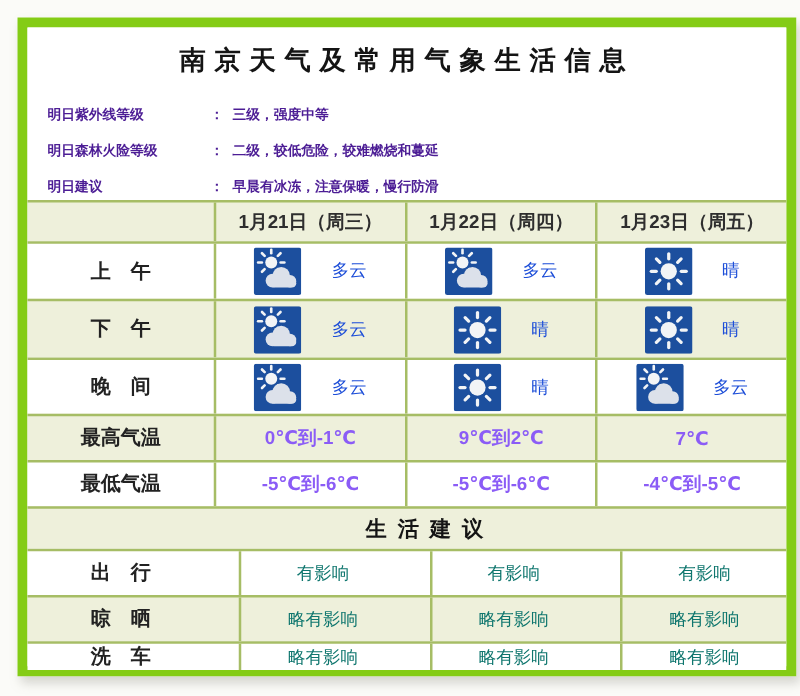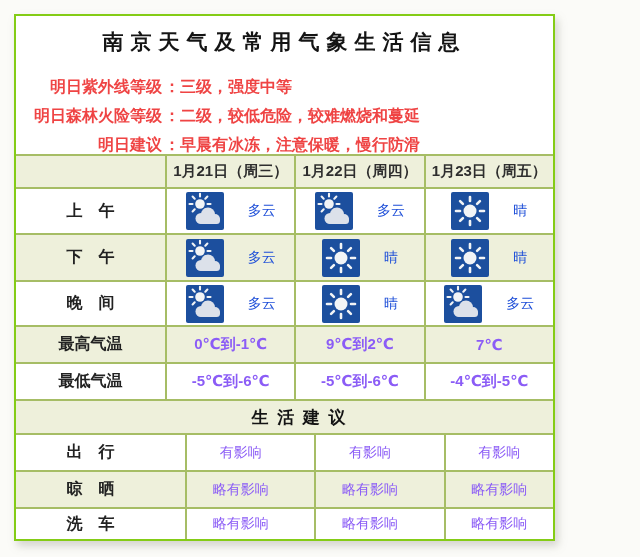--- a/index.html
+++ b/index.html
@@ -5,23 +5,23 @@
   * { box-sizing: border-box; margin: 0; padding: 0; }
   html, body {
     width: 640px; height: 557px;
     background: #fbfbf8;
     font-family: "Liberation Sans", "DejaVu Sans", sans-serif;
     overflow: hidden;
   }
   .sheet {
     position: absolute;
     left: 14px; top: 14px;
-    width: 541px; height: 527px;
+    width: 623px; height: 527px;
     background: #ffffff;
-    border: 2px solid #84cc16;
+    border: 8px solid #84cc16;
     box-shadow: 3px 5px 8px rgba(140,140,130,0.35);
     display: flex;
     flex-direction: column;
   }
   .row {
     display: flex;
     border-top: 2px solid #a6bd65;
     background: #ffffff;
     align-items: stretch;
     flex: 0 0 auto;
@@ -48,27 +48,26 @@
   .page-title {
     text-align: center;
     font-size: 21px;
     font-weight: 700;
     letter-spacing: 7px;
     color: #141414;
     margin-bottom: 16px;
   }
   .advisory-line {
     display: flex;
-    font-size: 16px;
+    font-size: 11px;
     font-weight: 700;
-    color: #ef4444;
+    color: #4c1d95;
     line-height: 29px;
     padding-left: 6px;
     white-space: nowrap;
-    text-align: right;
   }
   .advisory-label { flex: 0 0 130px; }
   .advisory-sep { flex: 0 0 18px; }
 
   
   .hdr-row { height: 33px; font-size: 15px; font-weight: 600; color: #2e2e2e; }
   .period-row-1 { height: 46px; }
   .period-row-2 { height: 47px; text-align: right; }
   .period-row-3 { height: 45px; }
   .temp-row { height: 37px; }
@@ -87,21 +86,21 @@
   .weather-text { font-size: 14px; color: #1d4ed8; }
   .temp-value { font-size: 15px; font-weight: 600; color: #8b5cf6; }
   .life-header {
     width: 100%;
     text-align: center;
     font-size: 17px;
     font-weight: 700;
     color: #141414;
     letter-spacing: 2px;
   }
-  .advice-value { font-size: 14px; color: #8b5cf6; }
+  .advice-value { font-size: 14px; color: #0f766e; }
   .defs-hidden { position: absolute; width: 0; height: 0; overflow: hidden; }
 </style>
 </head>
 <body>
 
 <svg class="defs-hidden" aria-hidden="true">
   <symbol id="sym-sunny" viewBox="0 0 38 38">
     <rect x="0" y="0" width="38" height="38" rx="2" fill="#1c4f9e"></rect>
     <circle cx="19" cy="19" r="6.5" fill="#f2f4f6"></circle>
     <g stroke="#f2f4f6" stroke-width="2.6" stroke-linecap="round">

